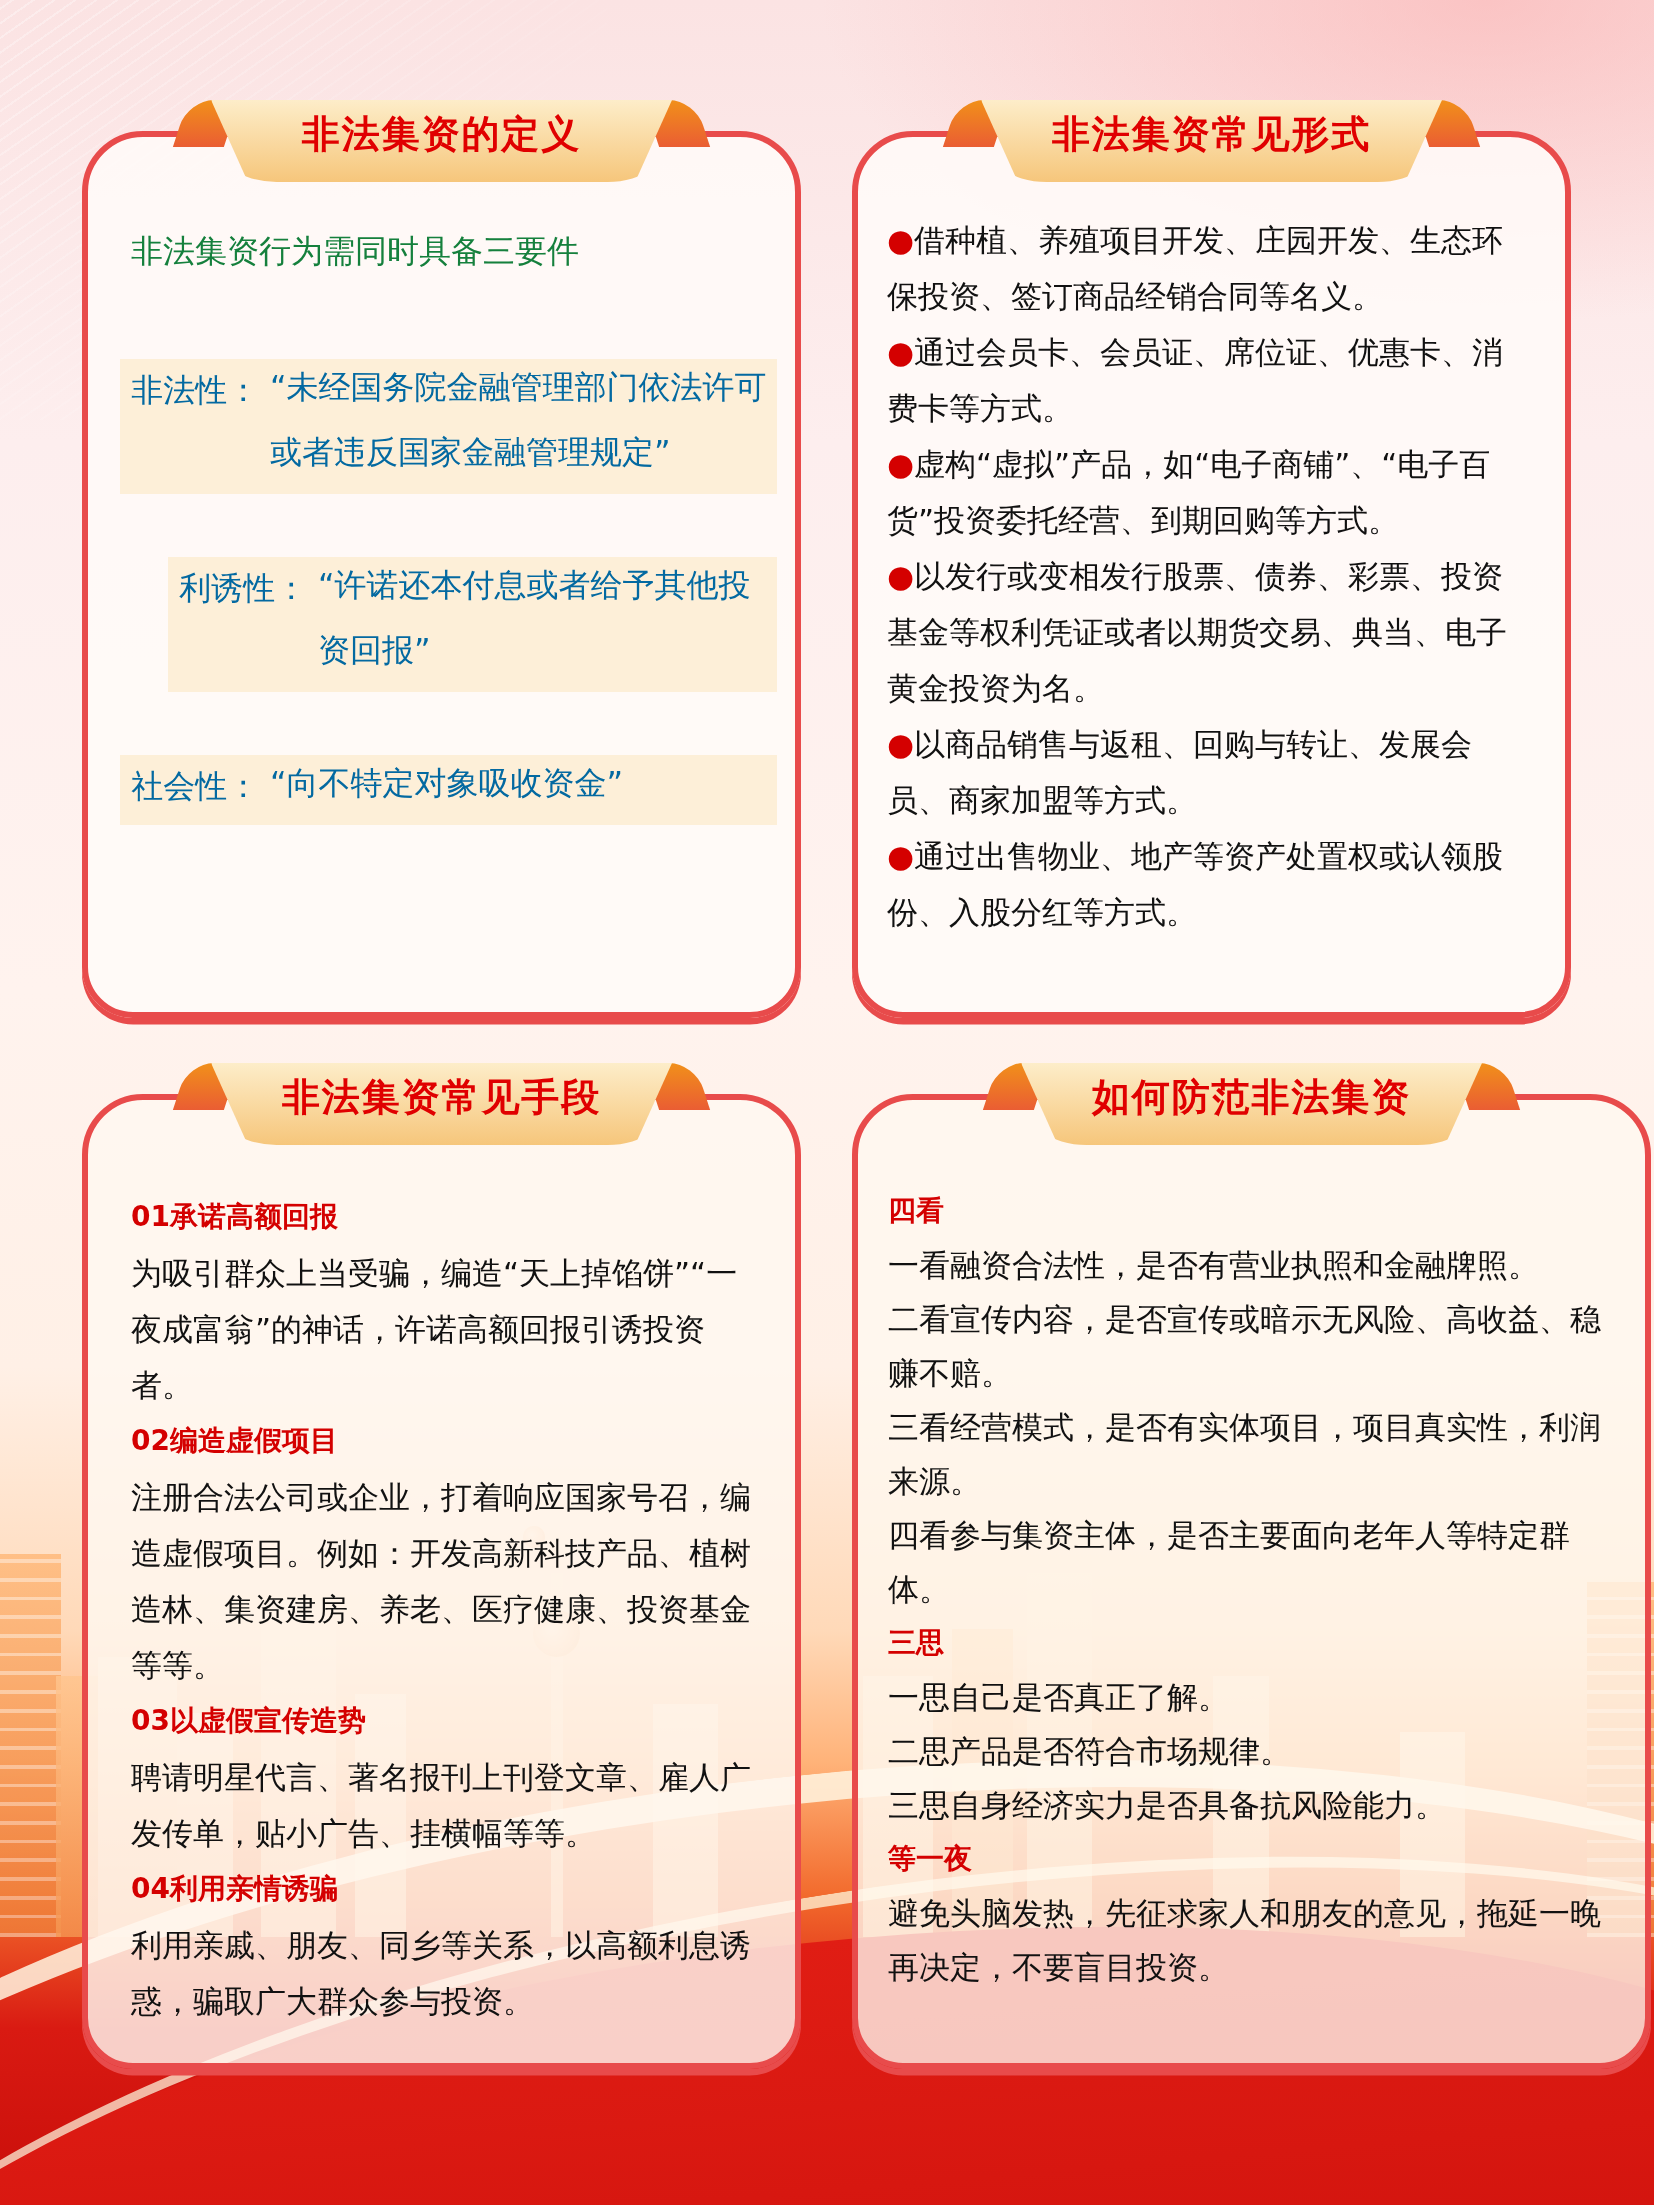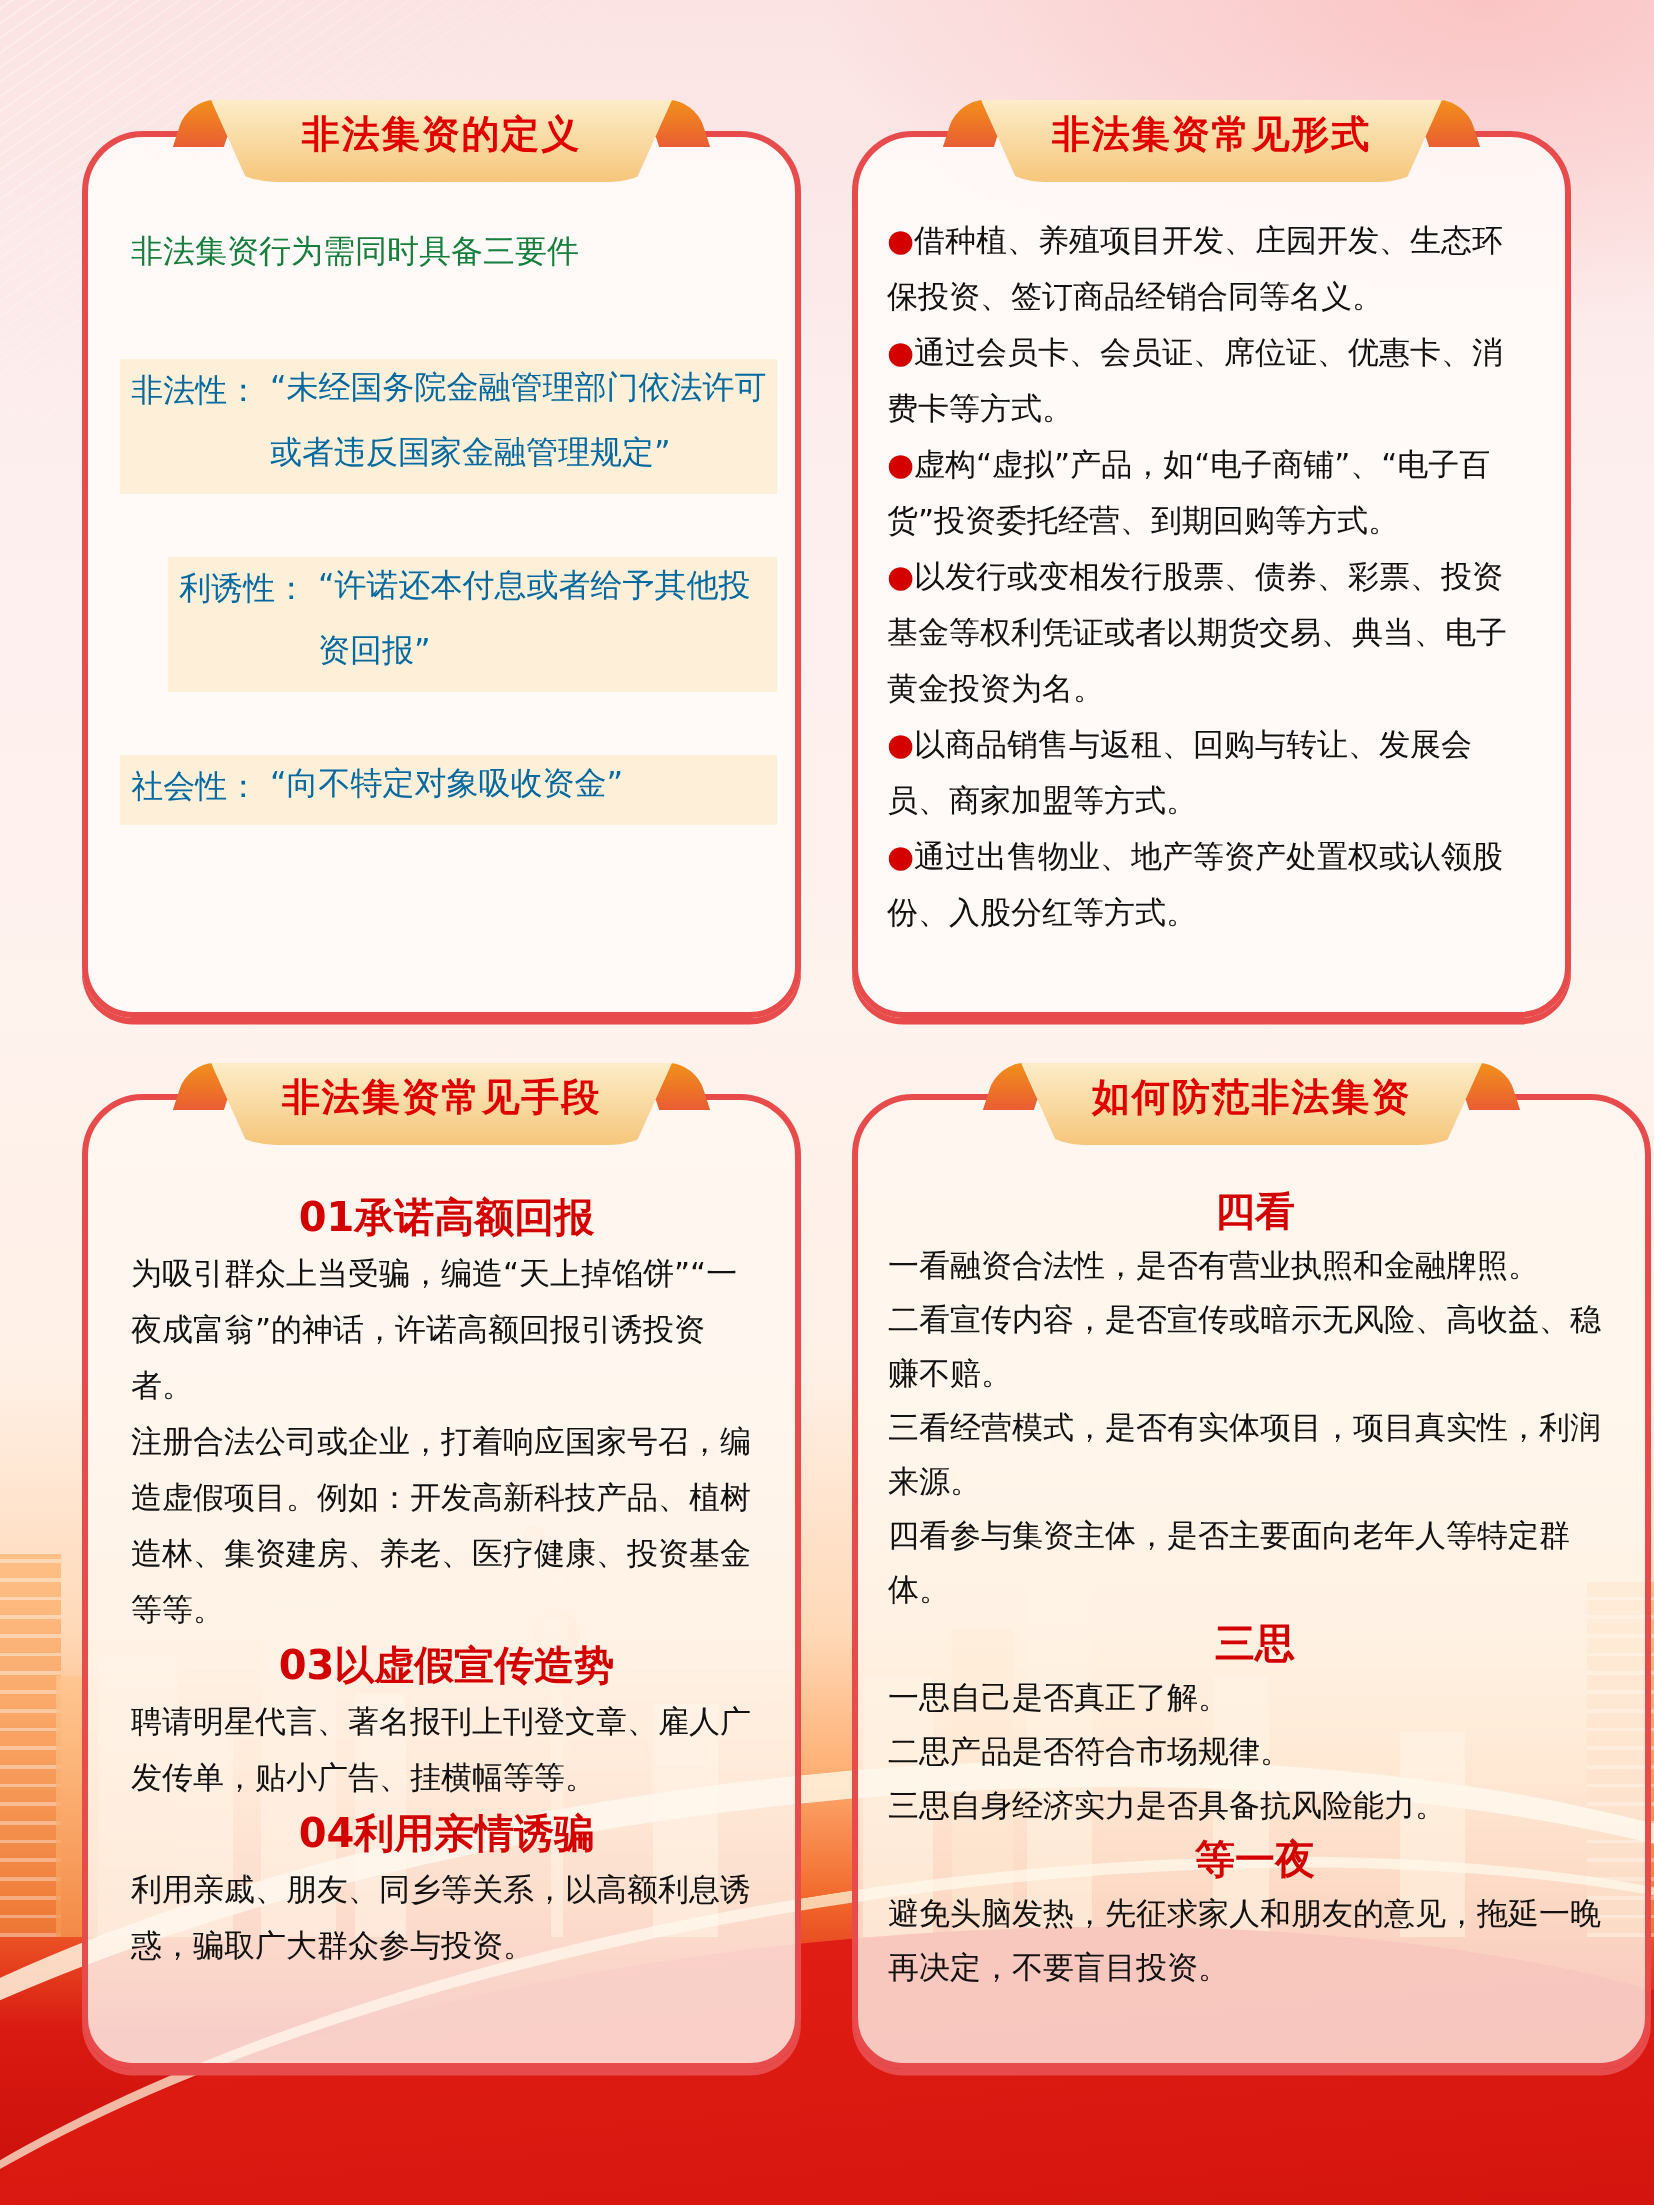--- a/index.html
+++ b/index.html
@@ -82,21 +82,21 @@
   .req { position: absolute; left: 32px; right: 18px; background: #fdefd8; padding: 0 9.3px; font-size: 32px; color: #0369a1; }
   .req .lbl { position: absolute; left: 11.2px; top: 10.3px; }
   .req .txt { position: absolute; left: 150px; right: 4.7px; top: 10.3px; line-height: 65px; margin-top: -14px; }
   .req.r1 { top: 222px; height: 135px; }
   .req.r2 { top: 420px; height: 135px; margin-left: 48px; }
   .req.r3 { top: 618px; height: 70px; }
 
   .bullet { color: #d40000; }
   .list p { margin: 0; }
 
-  .sec-head { color: #d40000; font-weight: bold; font-size: 40px; text-align: center; }
+  .sec-head { color: #d40000; font-weight: bold; font-size: 28px; }
 </style>
 </head>
 <body>
 
 <div class="bg-lines"></div>
 <div class="bg-top-glow"></div>
 
 <div class="skyline">
   <div class="bld win" style="left:0;width:61px;height:383px;"></div>
   <div class="bld" style="left:56px;width:42px;height:261px;"></div>
@@ -163,20 +163,21 @@
 <section class="card c3">
   <div class="banner">
     <div class="curl l"></div>
     <div class="curl r"></div>
     <div class="ribbon"></div>
     <div class="title">非法集资常见手段</div>
   </div>
   <div class="card-body" style="top:89px; left:43px; right:33px; line-height:56px;">
     <div class="sec-head">01承诺高额回报</div>
     <div>为吸引群众上当受骗，编造“天上掉馅饼”“一夜成富翁”的神话，许诺高额回报引诱投资者。</div>
+    <div class="sec-head">02编造虚假项目</div>
     <div>注册合法公司或企业，打着响应国家号召，编造虚假项目。例如：开发高新科技产品、植树造林、集资建房、养老、医疗健康、投资基金等等。</div>
     <div class="sec-head">03以虚假宣传造势</div>
     <div>聘请明星代言、著名报刊上刊登文章、雇人广发传单，贴小广告、挂横幅等等。</div>
     <div class="sec-head">04利用亲情诱骗</div>
     <div>利用亲戚、朋友、同乡等关系，以高额利息诱惑，骗取广大群众参与投资。</div>
   </div>
 </section>
 
 <section class="card c4">
   <div class="banner">

